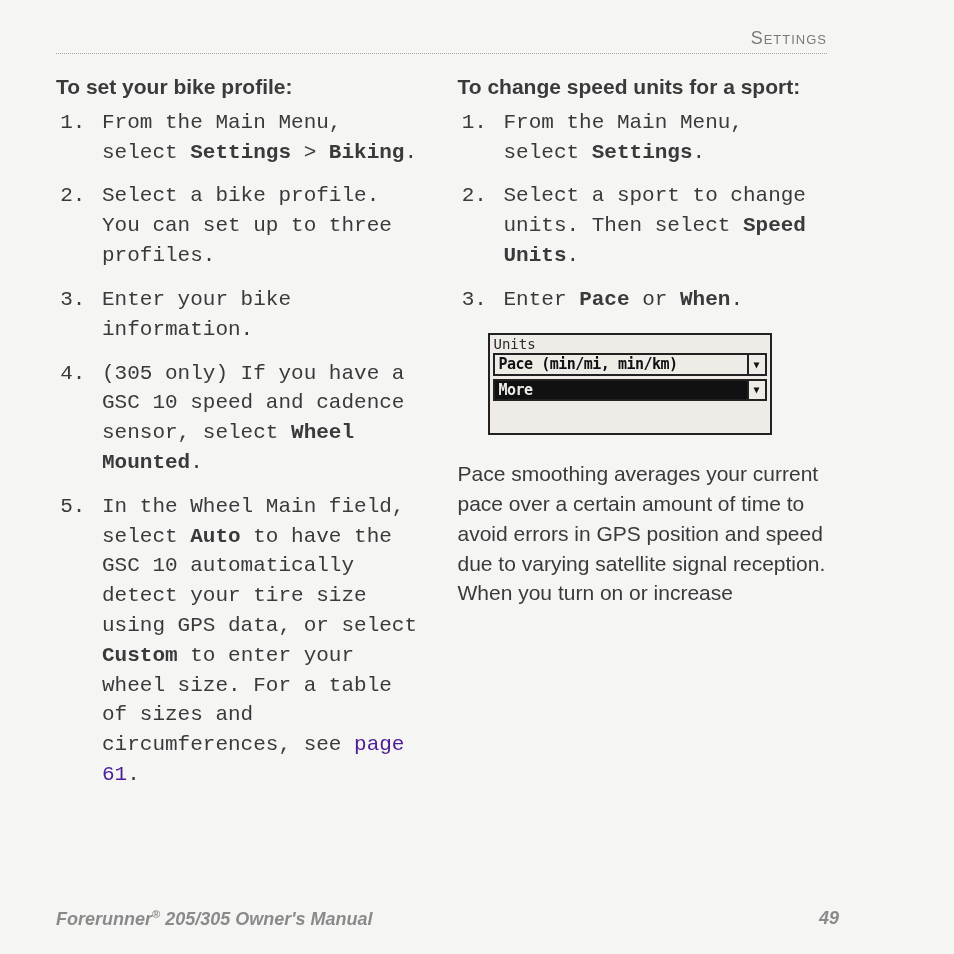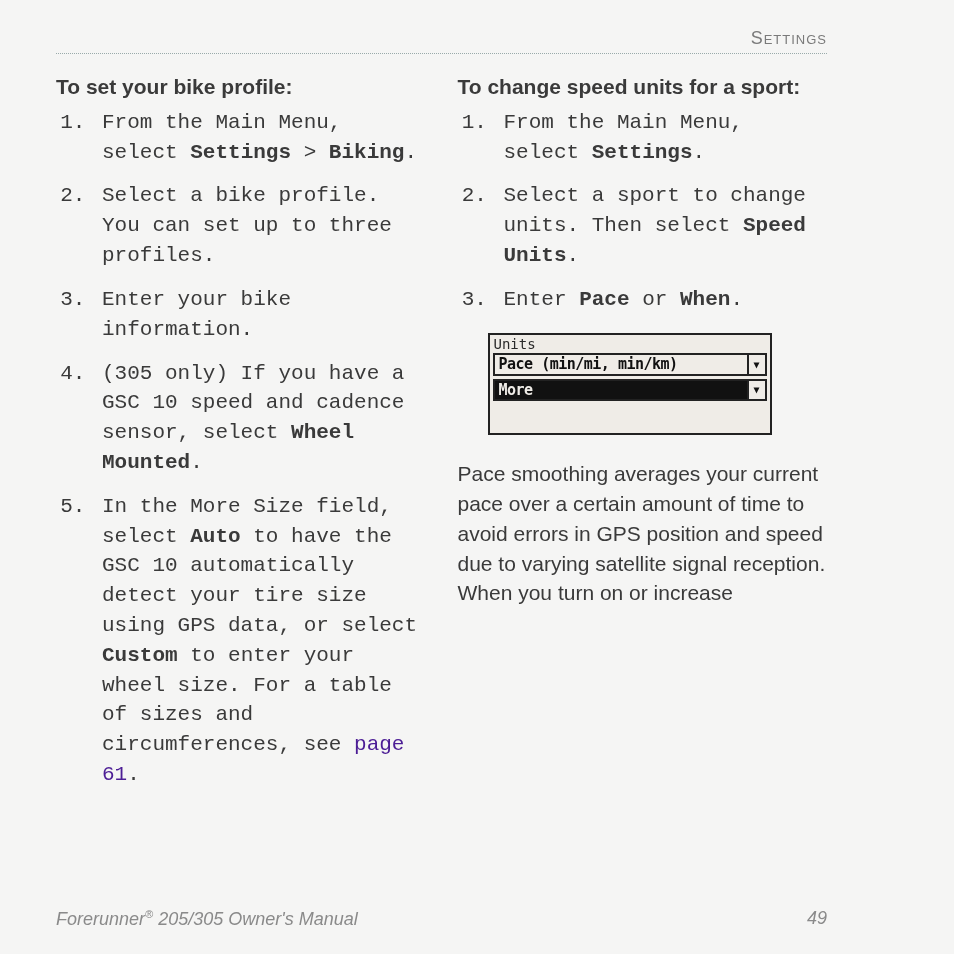--- a/index.html
+++ b/index.html
@@ -102,26 +102,27 @@
     color: #111;
   }
   .lcd-spacer { height: 30px; }
   .para {
     margin-top: 19px;
   }
   .footer {
     position: absolute;
     bottom: 24px;
     left: 56px;
-    right: 56px;
+    right: 44px;
     display: flex;
     justify-content: space-between;
     font-style: italic;
     color: #8a8a8a;
     font-size: 18px;
+    font-weight: bold;
   }
   .sup { font-size: 11px; vertical-align: super; font-style: italic;}
 </style>
 </head>
 <body>
 
 <div class="page">
 
   <div class="header-line">
     <span style="font-size:18px">Settings</span>
@@ -134,21 +135,21 @@
       <ol>
         <li>
           <span>From the Main Menu, select </span><span class="bold">Settings</span><span> &gt; </span><span class="bold">Biking</span><span>.</span>
         </li>
         <li>Select a bike profile. You can set up to three profiles.</li>
         <li>Enter your bike information.</li>
         <li>
           <span>(305 only) If you have a GSC 10 speed and cadence sensor, select </span><span class="bold">Wheel Mounted</span><span>.</span>
         </li>
         <li>
-          <span>In the More Size field, select </span><span class="bold">Auto</span><span> to have the GSC 10 automatically detect your tire size using GPS data, or select </span><span class="bold">Custom</span><span> to enter your wheel size. For a table of sizes and circumferences, see </span><span class="link">page 61</span><span>.</span>
+          <span>In the Wheel Main field, select </span><span class="bold">Auto</span><span> to have the GSC 10 automatically detect your tire size using GPS data, or select </span><span class="bold">Custom</span><span> to enter your wheel size. For a table of sizes and circumferences, see </span><span class="link">page 61</span><span>.</span>
         </li>
       </ol>
     </div>
 
     <div class="col">
       <div class="section-title">To change speed units for a sport:</div>
       <ol>
         <li>
           <span>From the Main Menu, select </span><span class="bold">Settings</span><span>.</span>
         </li>

